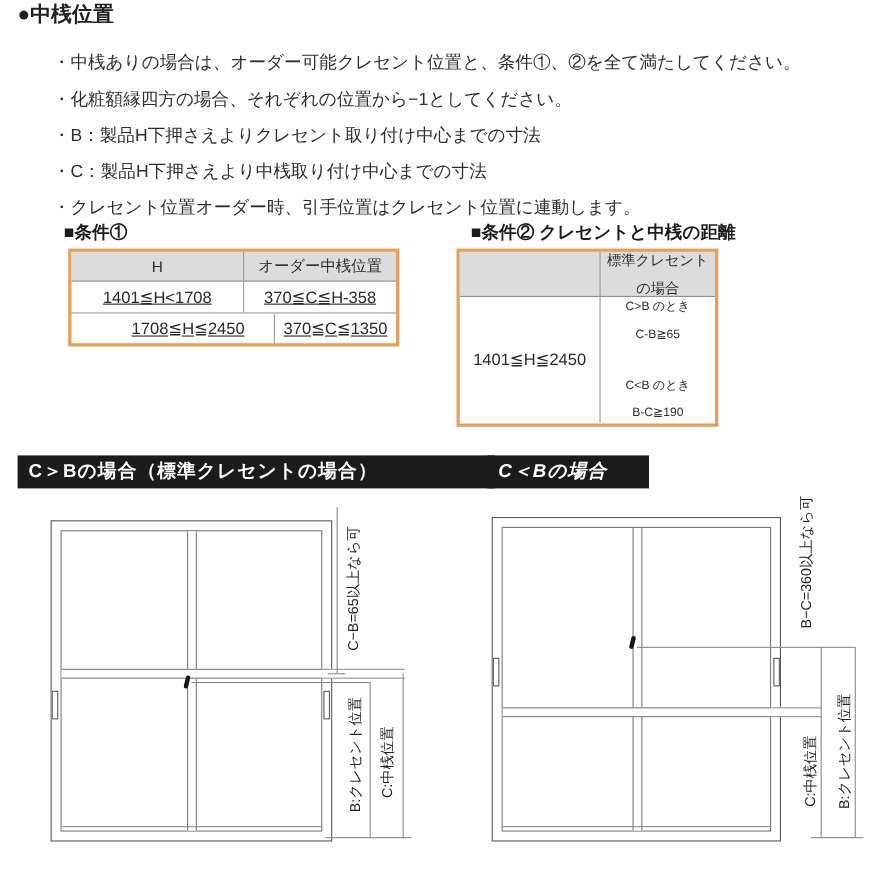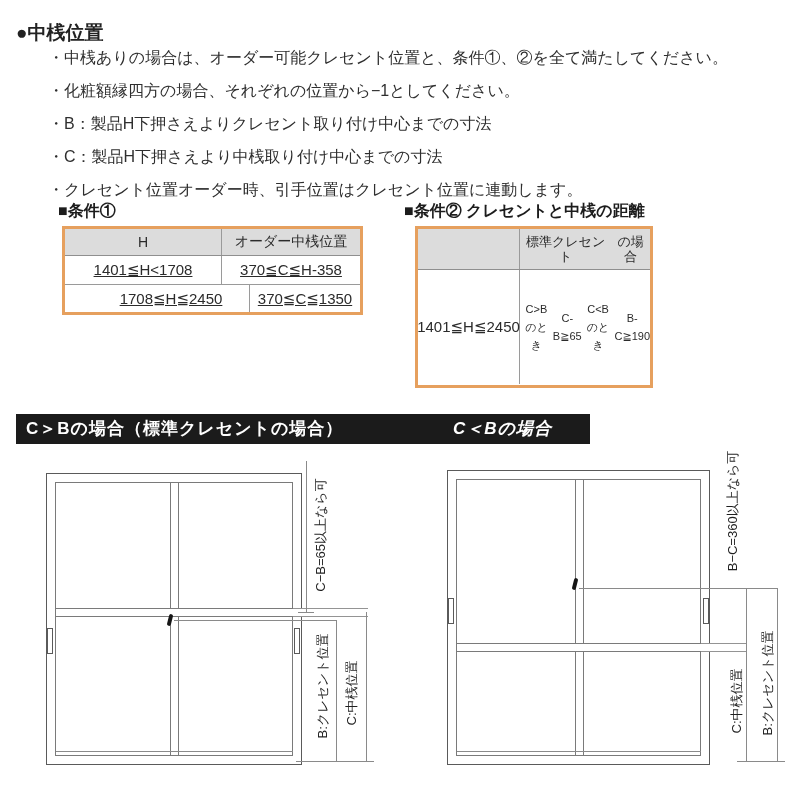--- a/index.html
+++ b/index.html
@@ -2,47 +2,47 @@
 <html><head>
 <meta charset="utf-8">
 <style>
   * { margin:0; padding:0; box-sizing:border-box; }
   html,body { width:800px; height:800px; background:#ffffff;
     font-family:"Liberation Sans", sans-serif; color:#2b2b2b; }
   #page { position:relative; width:800px; height:800px; overflow:hidden; background:#fff; }
   .abs { position:absolute; }
 
   
-  .page-title { left:16px; top:20px; font-size:19px; font-weight:bold; color:#222; }
+  .page-title { left:16px; top:0; font-size:19px; font-weight:bold; color:#222; }
   .note { left:48px; width:740px; font-size:16px; line-height:20px; color:#2e2e2e; display:flex; }
   .note .bullet { width:16px; flex:0 0 16px; }
   .n0{top:48px;} .n1{top:81px;} .n2{top:114px;} .n3{top:147px;} .n4{top:180px;}
 
   
   .cond-heading { font-size:16px; font-weight:bold; color:#1c1c1c; }
   .ch1 { left:58px; top:201px; }
-  .ch2 { left:404px; top:201px; }
+  .ch2 { left:428px; top:201px; }
 
   
   .otable { border:3px solid #e6a05e; background:#fff; }
   .t1 { left:62px; top:226px; width:301px; height:89px; }
   .t1 .row { display:flex; width:100%; }
   .t1 .hrow { height:27px; background:#dcdcdc; border-bottom:1px solid #8f8f8f; }
   .t1 .drow { height:28px;text-decoration:underline; }
   .t1 .drow + .drow { border-top:1px solid #9a9a9a;padding-left:28px; }
   .t1 .c1 { width:157px; border-right:1px solid #9a9a9a; }
   .t1 .c2 { flex:1; }
   .t1 .cell { display:flex; align-items:center; justify-content:center; font-size:14px; }
   .t1 .drow .cell { font-size:15px; }
 
   .t2 { left:415px; top:226px; width:238px; height:162px; }
   .t2 .hrow { display:flex; height:41px; background:#dcdcdc; border-bottom:1px solid #8f8f8f; }
   .t2 .brow { display:flex; height:114px; }
-  .t2 .c1 { width:102px; border-right:1px solid #9a9a9a; display:flex; align-items:center; justify-content:center; }
-  .t2 .c2 { flex:1; display:flex; flex-direction:row; align-items:center; justify-content:flex-end; }
+  .t2 .c1 { width:128px; border-right:1px solid #9a9a9a; display:flex; align-items:center; justify-content:center; }
+  .t2 .c2 { flex:1; display:flex; flex-direction:column; align-items:center; justify-content:space-between; }
   .t2 .hrow .c2 { font-size:13px; line-height:15px; text-align:center; }
   .t2 .brow .c1 { font-size:15px; }
   .t2 .case-line { font-size:11px; line-height:18px; text-align:center; }
   .t2 .case-gap { height:16px; }
 
   
   .diag-bar { height:30px; background:#1b1b1b; color:#ffffff; font-size:17px;
     font-weight:bold; line-height:30px; padding-left:10px; letter-spacing:1px; }
   .bar-left { left:16px; top:414px; width:434px; }
   .bar-right { left:443px; top:414px; width:147px;font-style:italic; }

